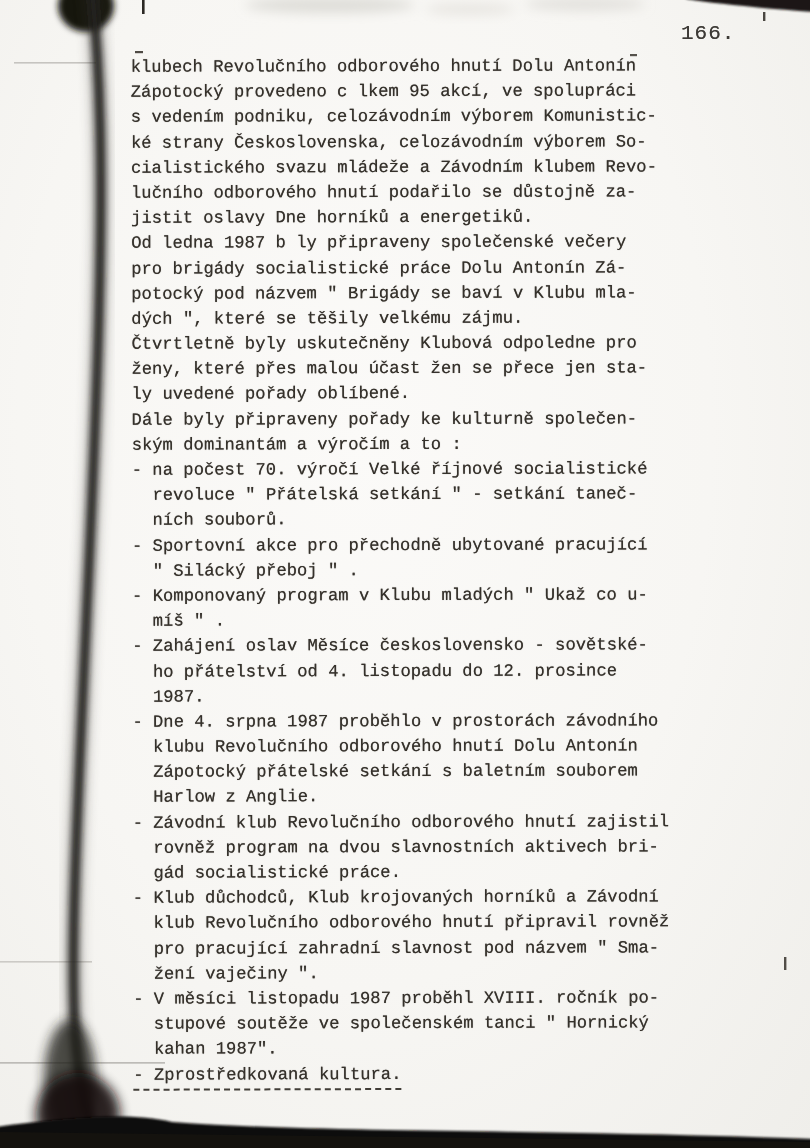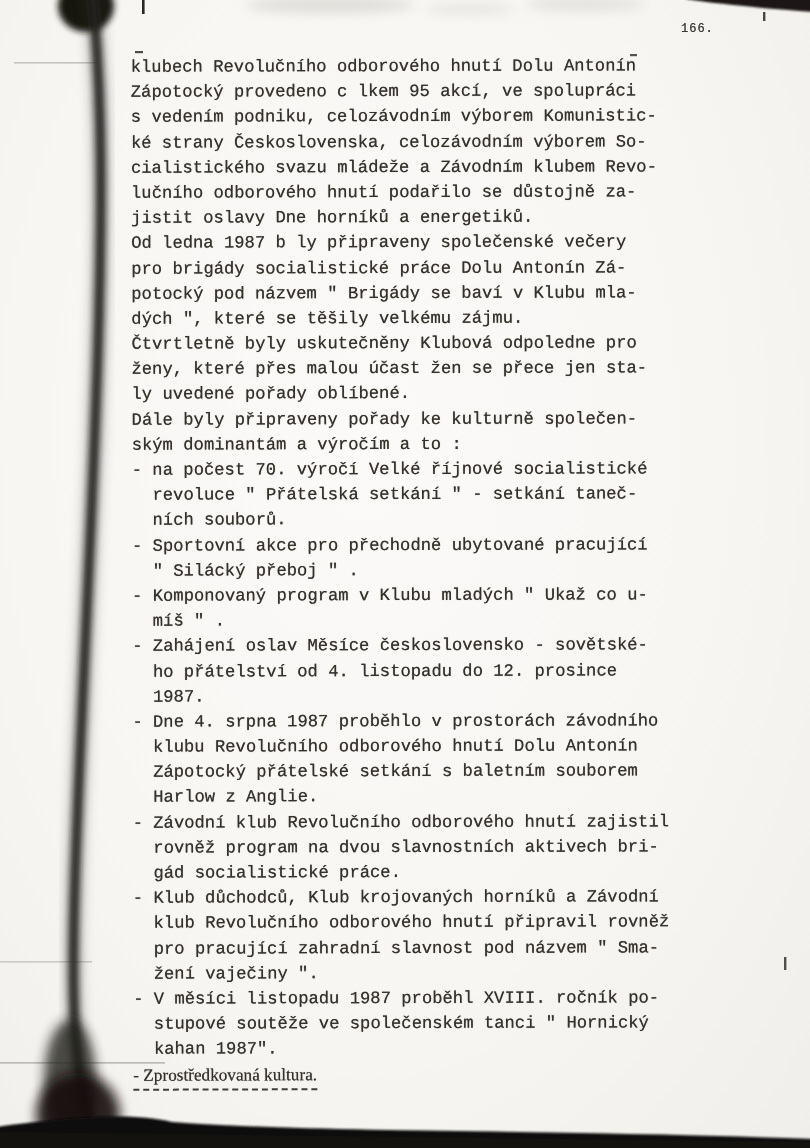--- a/index.html
+++ b/index.html
@@ -11,42 +11,41 @@
   .page{
     position:relative;
     width:810px;height:1148px;
     overflow:hidden;
     background:radial-gradient(ellipse at 45% 38%, #fbfaf8 0%, var(--paper) 55%, #efeeea 100%);
     font-family:"Liberation Mono","DejaVu Sans Mono",monospace;
   }
   .scan-layer{position:absolute;inset:0;pointer-events:none;}
   .page-number{
     position:absolute;left:681px;top:22px;
-    font-size:12px;color:#3d3a36;
+    font-size:21px;color:#3d3a36;
     letter-spacing:1px;
     text-shadow:0 0 .6px rgba(50,46,40,.7);
   }
   .text-block{
     position:absolute;left:132px;top:54px;width:560px;
     transform:rotate(-0.15deg);
     color:var(--ink);
     font-size:17.2px;
     line-height:25.2px;
     text-shadow:0 0 .7px rgba(46,42,36,.75);
   }
   .line{
     white-space:pre;
     height:25.2px;
   }
   .line.underlined{
     display:inline-block;
     height:auto;
     border-bottom:2.5px dashed #423e38;
     padding-bottom:1px;
-    font-family:Liberation Serif, serif;
   }
 </style>
 </head>
 <body>
 
 <div class="page">
 
   <svg class="scan-layer" width="810" height="1148" viewBox="0 0 810 1148" aria-hidden="true">
     <defs>
       <filter id="b1" x="-50%" y="-50%" width="200%" height="200%">

